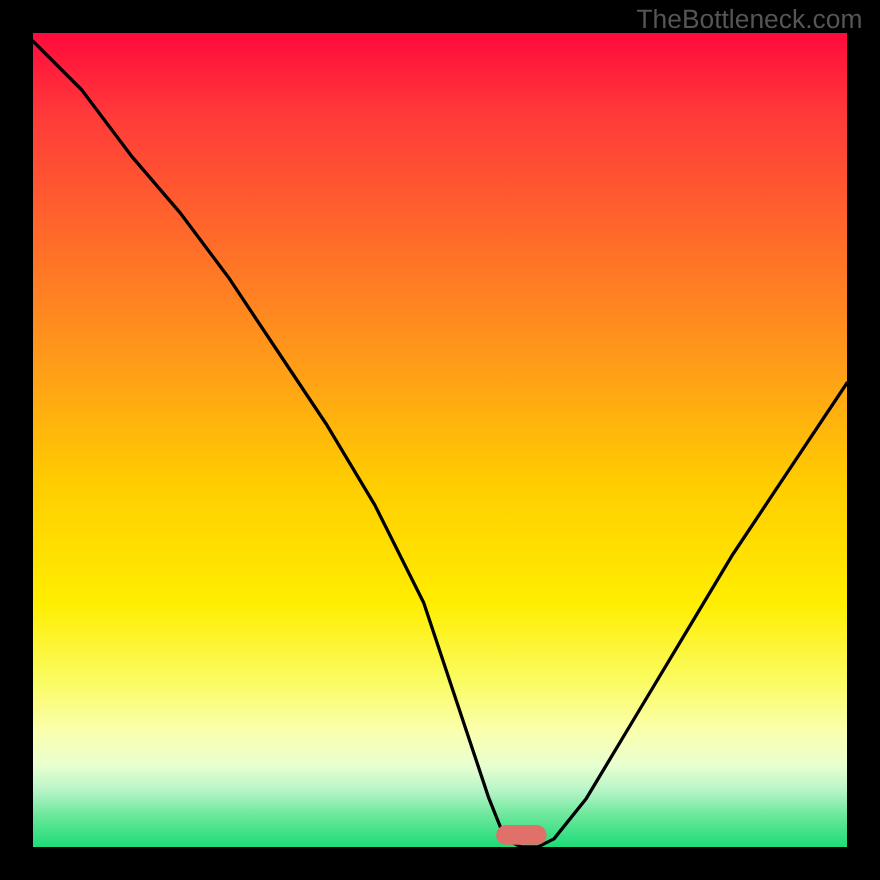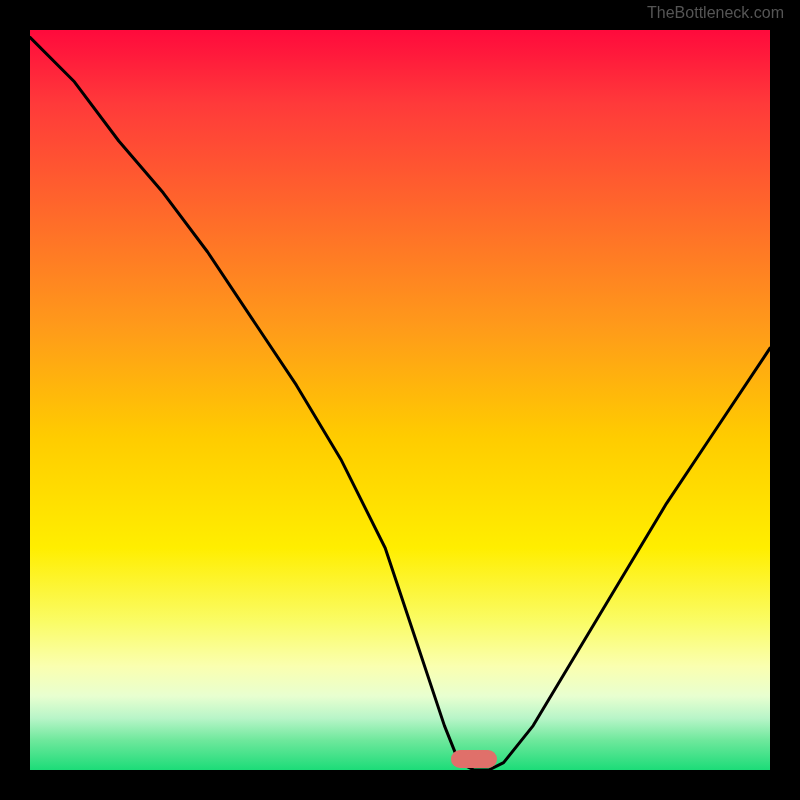--- a/index.html
+++ b/index.html
@@ -9,21 +9,21 @@
     background: #000;
     position: relative;
     font-family: Arial, sans-serif;
     overflow: hidden;
   }
   .watermark {
     position: absolute;
     top: 4px;
     right: 16px;
     color: #555;
-    font-size: 16px;
+    font-size: 24px;
     font-weight: 500;
     z-index: 10;
   }
   .plot-area {
     position: absolute;
     left: 30px;
     top: 30px;
     width: 740px;
     height: 740px;
     background: linear-gradient(to bottom,

